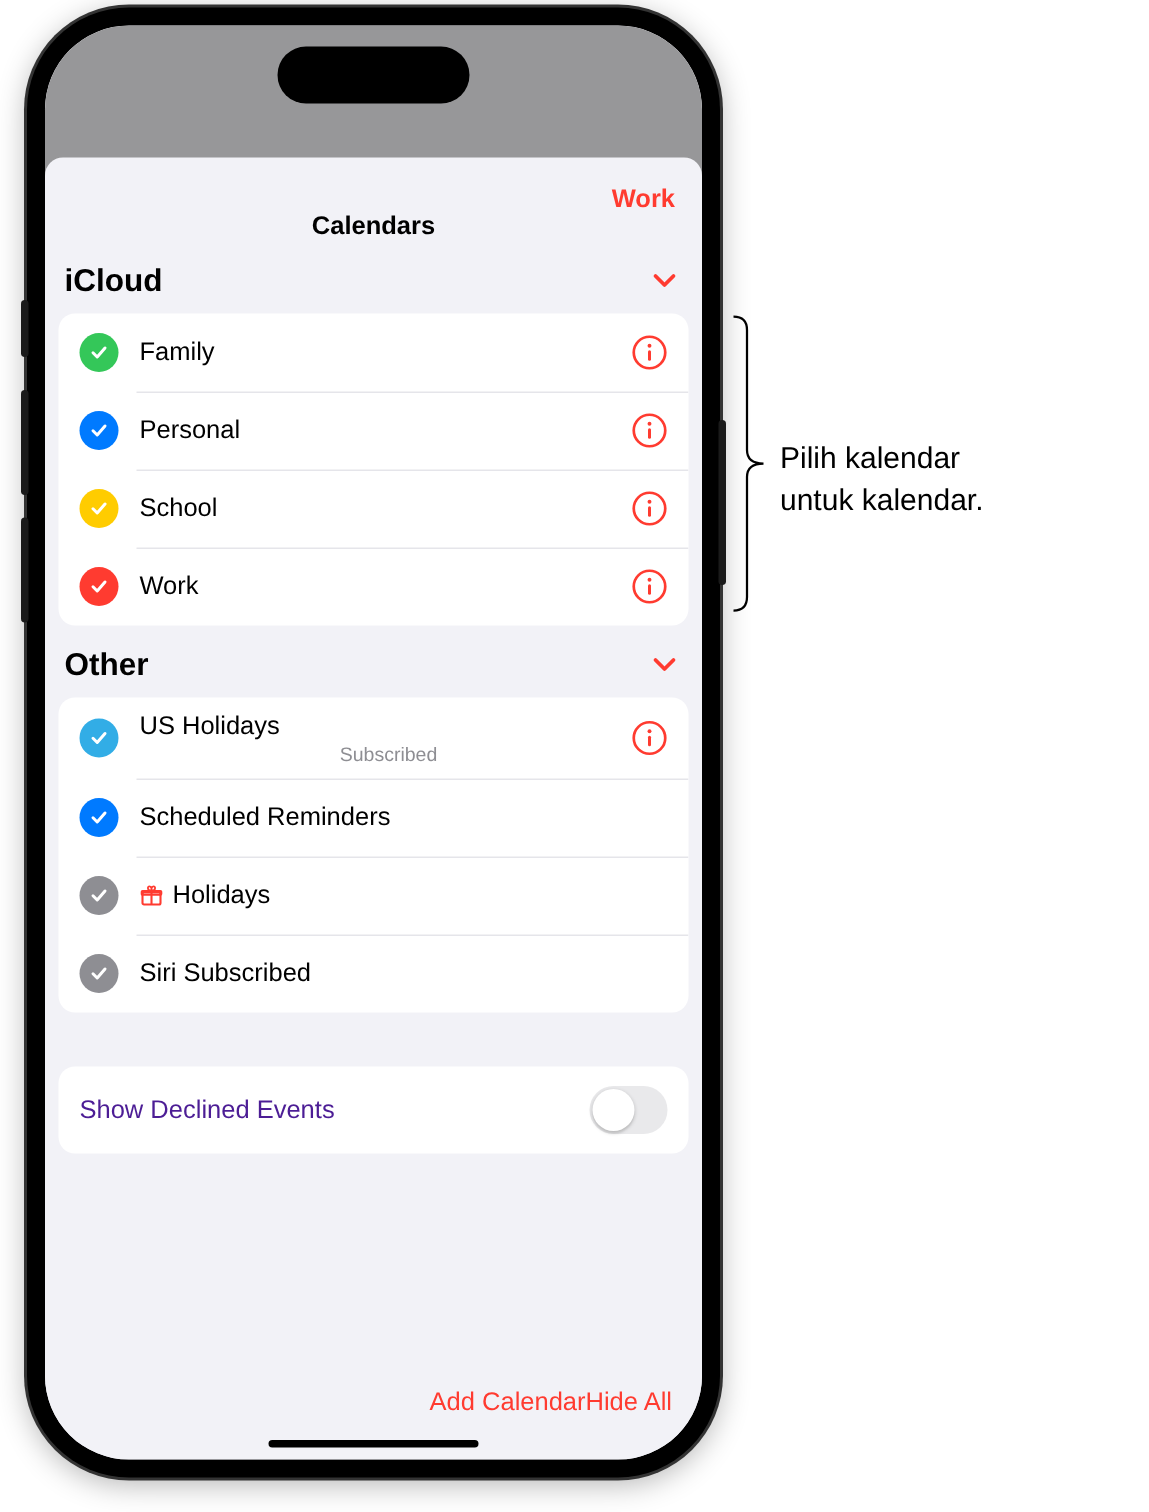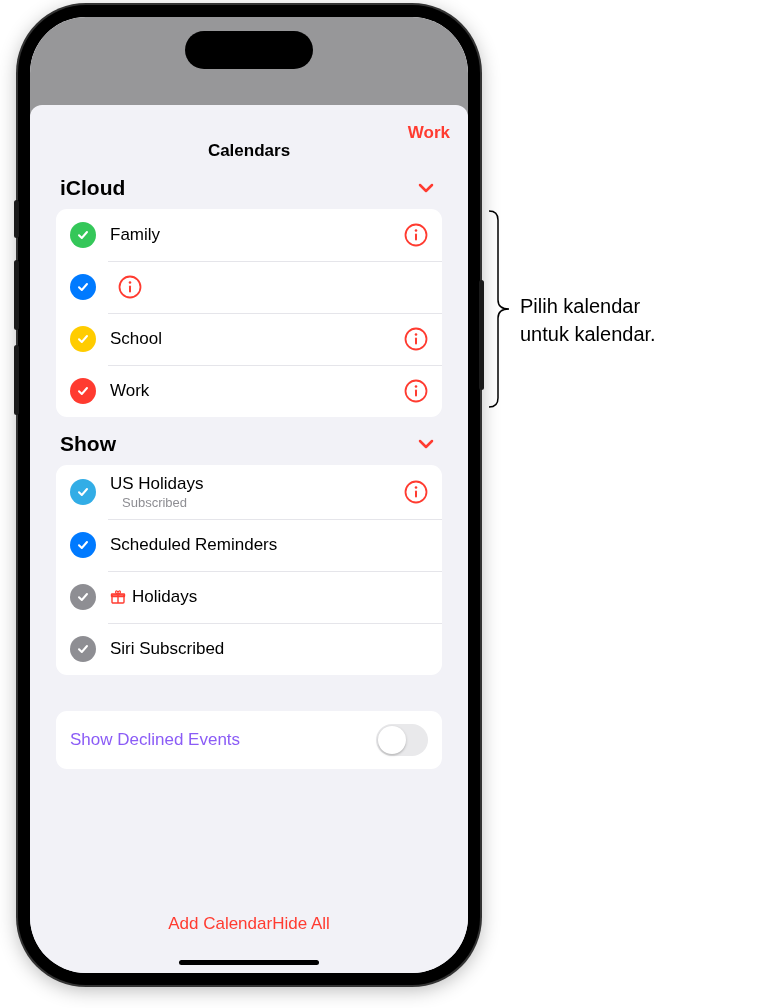--- a/index.html
+++ b/index.html
@@ -115,21 +115,22 @@
       position: absolute;
       right: 18px;
       top: 50%;
       transform: translateY(-50%);
       font-size: 17px;
       font-weight: 600;
       color: #ff3b30;
       cursor: pointer;
     }
     .content {
-      padding: 0 26px;
+      padding: 0 9px;
+      text-align: center;
     }
     .section-header {
       display: flex;
       align-items: center;
       justify-content: space-between;
       padding: 14px 4px 8px;
     }
     .section-title {
       font-size: 21px;
       font-weight: 700;
@@ -212,21 +213,21 @@
       display: flex;
       align-items: center;
       justify-content: space-between;
       background: #fff;
       border-radius: 11px;
       padding: 13px 14px;
       margin-top: 36px;
     }
     .toggle-label {
       font-size: 17px;
-      color: #8b5cf6;
+      color: #4c1d95;
     }
     .toggle {
       width: 52px;
       height: 32px;
       background: #e9e9eb;
       border-radius: 16px;
       position: relative;
       cursor: pointer;
     }
     .toggle-knob {
@@ -234,25 +235,25 @@
       top: 2px;
       left: 2px;
       width: 28px;
       height: 28px;
       background: #fff;
       border-radius: 50%;
       box-shadow: 0 1px 3px rgba(0,0,0,0.2), 0 2px 1px rgba(0,0,0,0.05);
     }
     .bottom-bar {
       position: absolute;
-      bottom: 39px;
+      bottom: 28px;
       left: 0;
       right: 0;
       display: flex;
-      justify-content: center;
+      justify-content: flex-end;
       padding: 0 20px;
     }
     .bottom-link {
       font-size: 17px;
       color: #ff3b30;
       cursor: pointer;
     }
     .home-indicator {
       position: absolute;
       bottom: 8px;
@@ -330,20 +331,23 @@
                   <rect x="11" y="10.5" width="2" height="7" rx="1" fill="currentColor"></rect>
                 </svg>
             </span>
           </div>
           <div class="row">
             <span class="check-circle" style="background:#007aff">
               <svg viewBox="0 0 14 14">
                   <path d="M3 7.2 L5.8 10 L11 4" stroke="#fff" stroke-width="2" fill="none" stroke-linecap="round" stroke-linejoin="round"></path>
                 </svg>
             </span>
+            <div class="row-body">
+                <div class="row-label">Personal</div>
+              </div>
             <span class="info-btn">
               <svg viewBox="0 0 24 24">
                   <circle cx="12" cy="12" r="10.5" stroke="currentColor" stroke-width="1.8" fill="none"></circle>
                   <circle cx="12" cy="7.5" r="1.3" fill="currentColor"></circle>
                   <rect x="11" y="10.5" width="2" height="7" rx="1" fill="currentColor"></rect>
                 </svg>
             </span>
           </div>
           <div class="row">
             <span class="check-circle" style="background:#ffcc00">
@@ -375,21 +379,21 @@
               <svg viewBox="0 0 24 24">
                   <circle cx="12" cy="12" r="10.5" stroke="currentColor" stroke-width="1.8" fill="none"></circle>
                   <circle cx="12" cy="7.5" r="1.3" fill="currentColor"></circle>
                   <rect x="11" y="10.5" width="2" height="7" rx="1" fill="currentColor"></rect>
                 </svg>
             </span>
           </div>
         </div>
 
         <div class="section-header">
-          <div class="section-title">Show</div>
+          <div class="section-title">Other</div>
           <span class="chevron-btn">
             <svg width="16" height="10" viewBox="0 0 16 10">
                 <path d="M2 2 L8 8 L14 2" stroke="currentColor" stroke-width="2.5" fill="none" stroke-linecap="round" stroke-linejoin="round"></path>
               </svg>
           </span>
         </div>
         <div class="group">
           <div class="row">
             <span class="check-circle" style="background:#32ade6">
               <svg viewBox="0 0 14 14">

